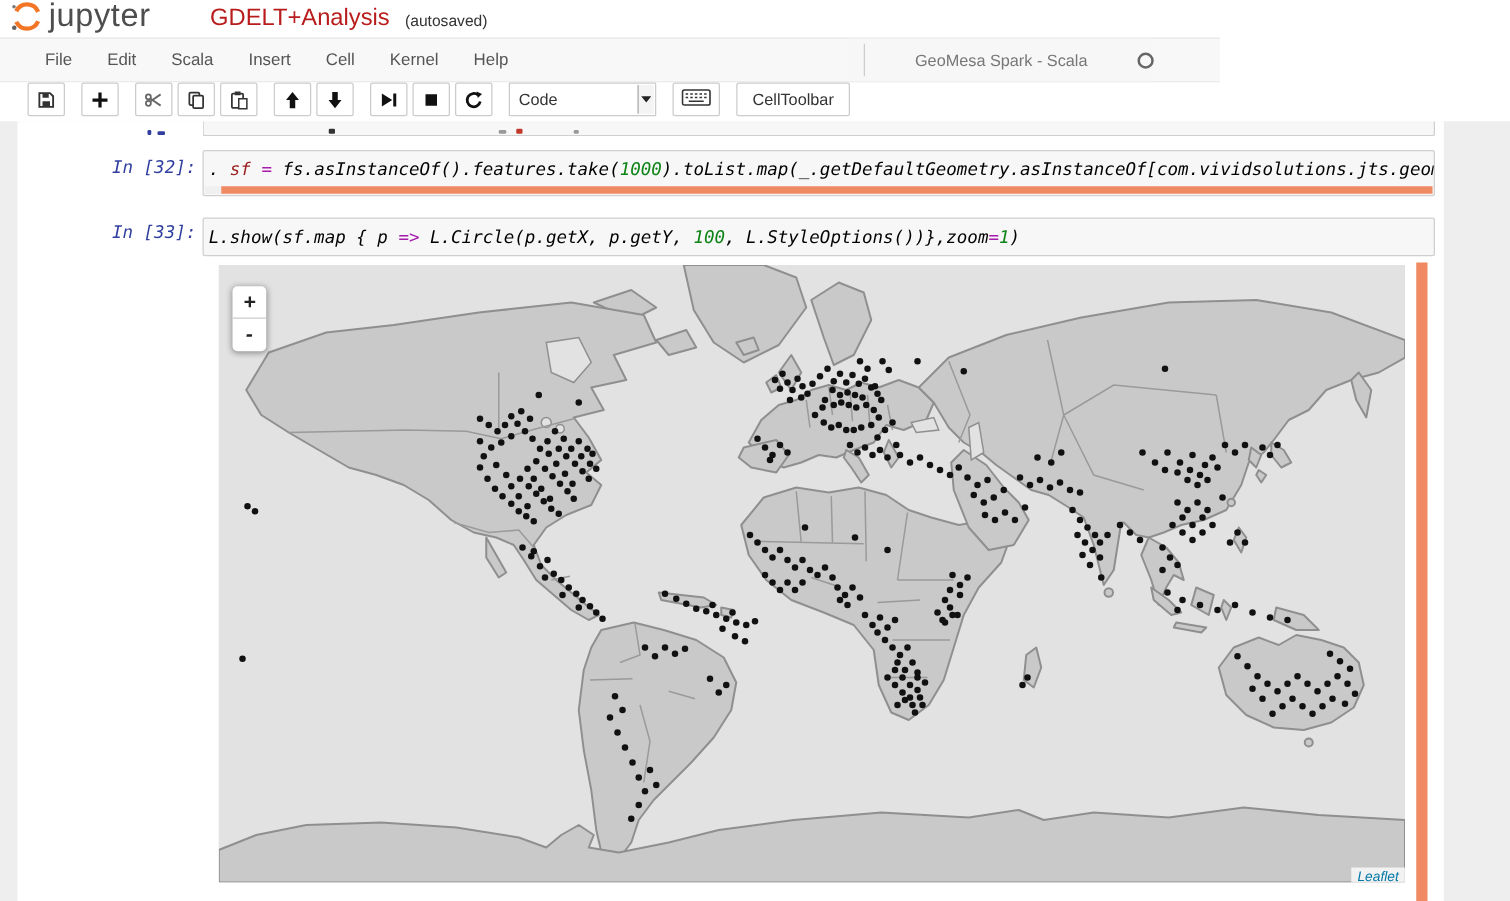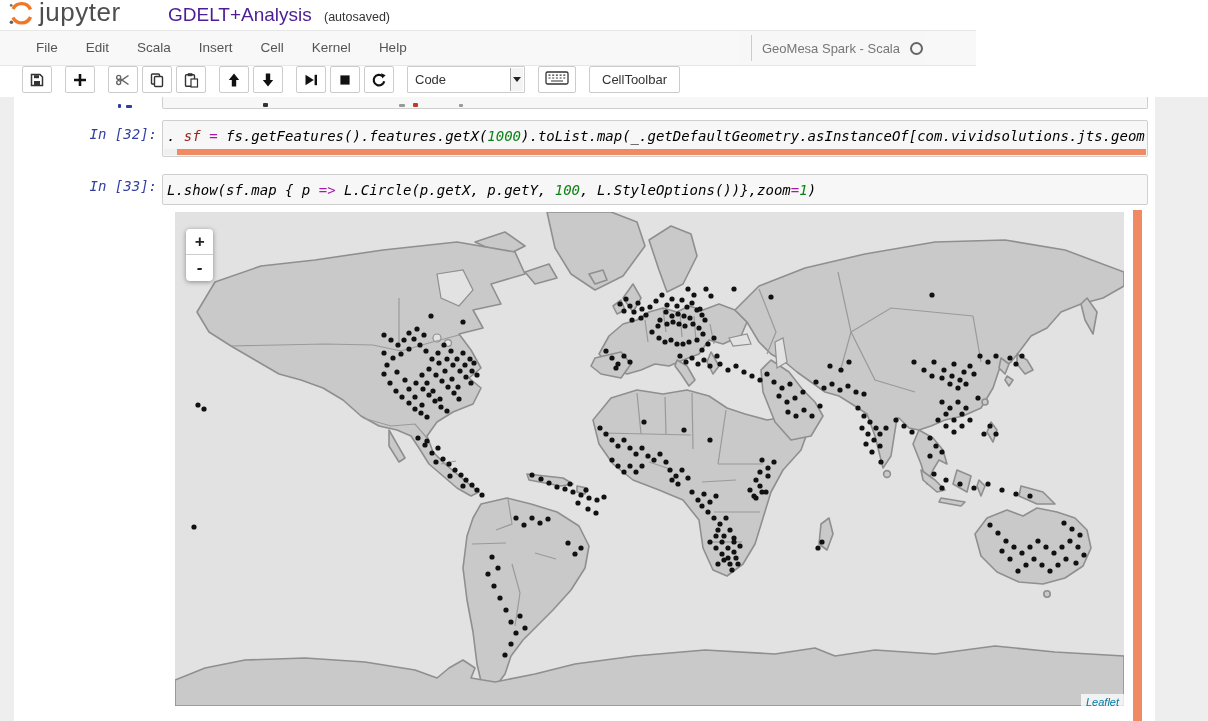--- a/index.html
+++ b/index.html
@@ -9,30 +9,30 @@
   }
   *{margin:0;padding:0;box-sizing:border-box;}
   html,body{width:1208px;height:721px;overflow:hidden;background:#fff;
     font-family:"Liberation Sans",sans-serif;}
   .page{position:relative;width:1208px;height:721px;background:#fff;}
 
   
   .hdr{position:absolute;left:0;top:0;width:1005px;height:30px;background:#fff;}
   .logo{position:absolute;left:8px;top:0;height:30px;display:flex;align-items:center;cursor:pointer;}
   .logo-text{font-size:26px;color:#4e4e4e;letter-spacing:.5px;margin-left:4px;margin-top:-6px;}
-  .nb-title{position:absolute;left:168px;top:4px;font-size:19px;color:#4c1d95;}
+  .nb-title{position:absolute;left:168px;top:4px;font-size:19px;color:#b91c1c;}
   .autosave{position:absolute;left:324px;top:10px;font-size:12.5px;color:#333;}
 
   
   .menubar{position:absolute;left:0;top:30px;width:976px;height:36px;background:#f8f8f8;
     border-top:1px solid #e7e7e7;border-bottom:1px solid #e7e7e7;}
   .menus{position:absolute;left:22px;top:0;height:100%;display:flex;align-items:center;}
   .menu-item{padding:0 14px;font-size:13.5px;color:#555;cursor:pointer;line-height:34px;}
   .kernel-area{position:absolute;right:53px;top:0;height:100%;display:flex;align-items:center;
-    background:#f7f7f7;padding-left:12px;}
+    background:#f7f7f7;padding-left:12px;gap:30px;}
   .kernel-sep{width:1px;height:26px;background:#ccc;margin-right:10px;}
   .kernel-name{font-size:13px;color:#777;}
   .kernel-dot{width:13px;height:13px;border:2px solid #666;border-radius:50%;margin-left:10px;}
 
   
   .toolbar{position:absolute;left:0;top:66px;width:1208px;height:31px;background:#fff;
     display:flex;align-items:flex-start;padding-left:22px;}
   .tb-group{display:flex;margin-right:13px;}
   .tb-btn{width:30px;height:27px;background:#fff;border:1px solid #ccc;border-radius:2px;
     display:flex;align-items:center;justify-content:center;cursor:pointer;margin-right:4px;padding:0;}
@@ -246,21 +246,21 @@
           <div class="frag" style="left:100px;top:6px;width:5px;height:4px;background:#333;"></div>
           <div class="frag" style="left:236px;top:7px;width:6px;height:3px;background:#999;"></div>
           <div class="frag" style="left:250px;top:6px;width:5px;height:4px;background:#c0392b;"></div>
           <div class="frag" style="left:296px;top:7px;width:4px;height:3px;background:#999;"></div>
         </div>
       </div>
 
       <div>
         <div class="prompt" style="top:29px;">In [32]:</div>
         <div class="inputbox" style="top:23px;height:37px;">
-          <div class="codeline code-font" id="cell32-code"><span class="seg-plain">. </span><span class="seg-var">sf</span><span class="seg-plain"> </span><span class="seg-kw">=</span><span class="seg-plain"> fs.getFeatures().features.getX(</span><span class="seg-num">1000</span><span class="seg-plain">).toList.map(_.getDefaultGeometry.asInstanceOf[com.vividsolutions.jts.geom.Point])</span></div>
+          <div class="codeline code-font" id="cell32-code"><span class="seg-plain">. </span><span class="seg-var">sf</span><span class="seg-plain"> </span><span class="seg-kw">=</span><span class="seg-plain"> fs.asInstanceOf().features.take(</span><span class="seg-num">1000</span><span class="seg-plain">).toList.map(_.getDefaultGeometry.asInstanceOf[com.vividsolutions.jts.geom.Point])</span></div>
           <div class="hscroll-track">
             <div class="hscroll-bar"></div>
           </div>
         </div>
       </div>
 
       <div>
         <div class="prompt" style="top:81px;">In [33]:</div>
         <div class="inputbox" style="top:77px;height:31px;">
           <div class="codeline code-font" id="cell33-code"><span class="seg-plain">L.show(sf.map { p </span><span class="seg-kw">=&gt;</span><span class="seg-plain"> L.Circle(p.getX, p.getY, </span><span class="seg-num">100</span><span class="seg-plain">, L.StyleOptions())},zoom</span><span class="seg-kw">=</span><span class="seg-num">1</span><span class="seg-plain">)</span></div>

